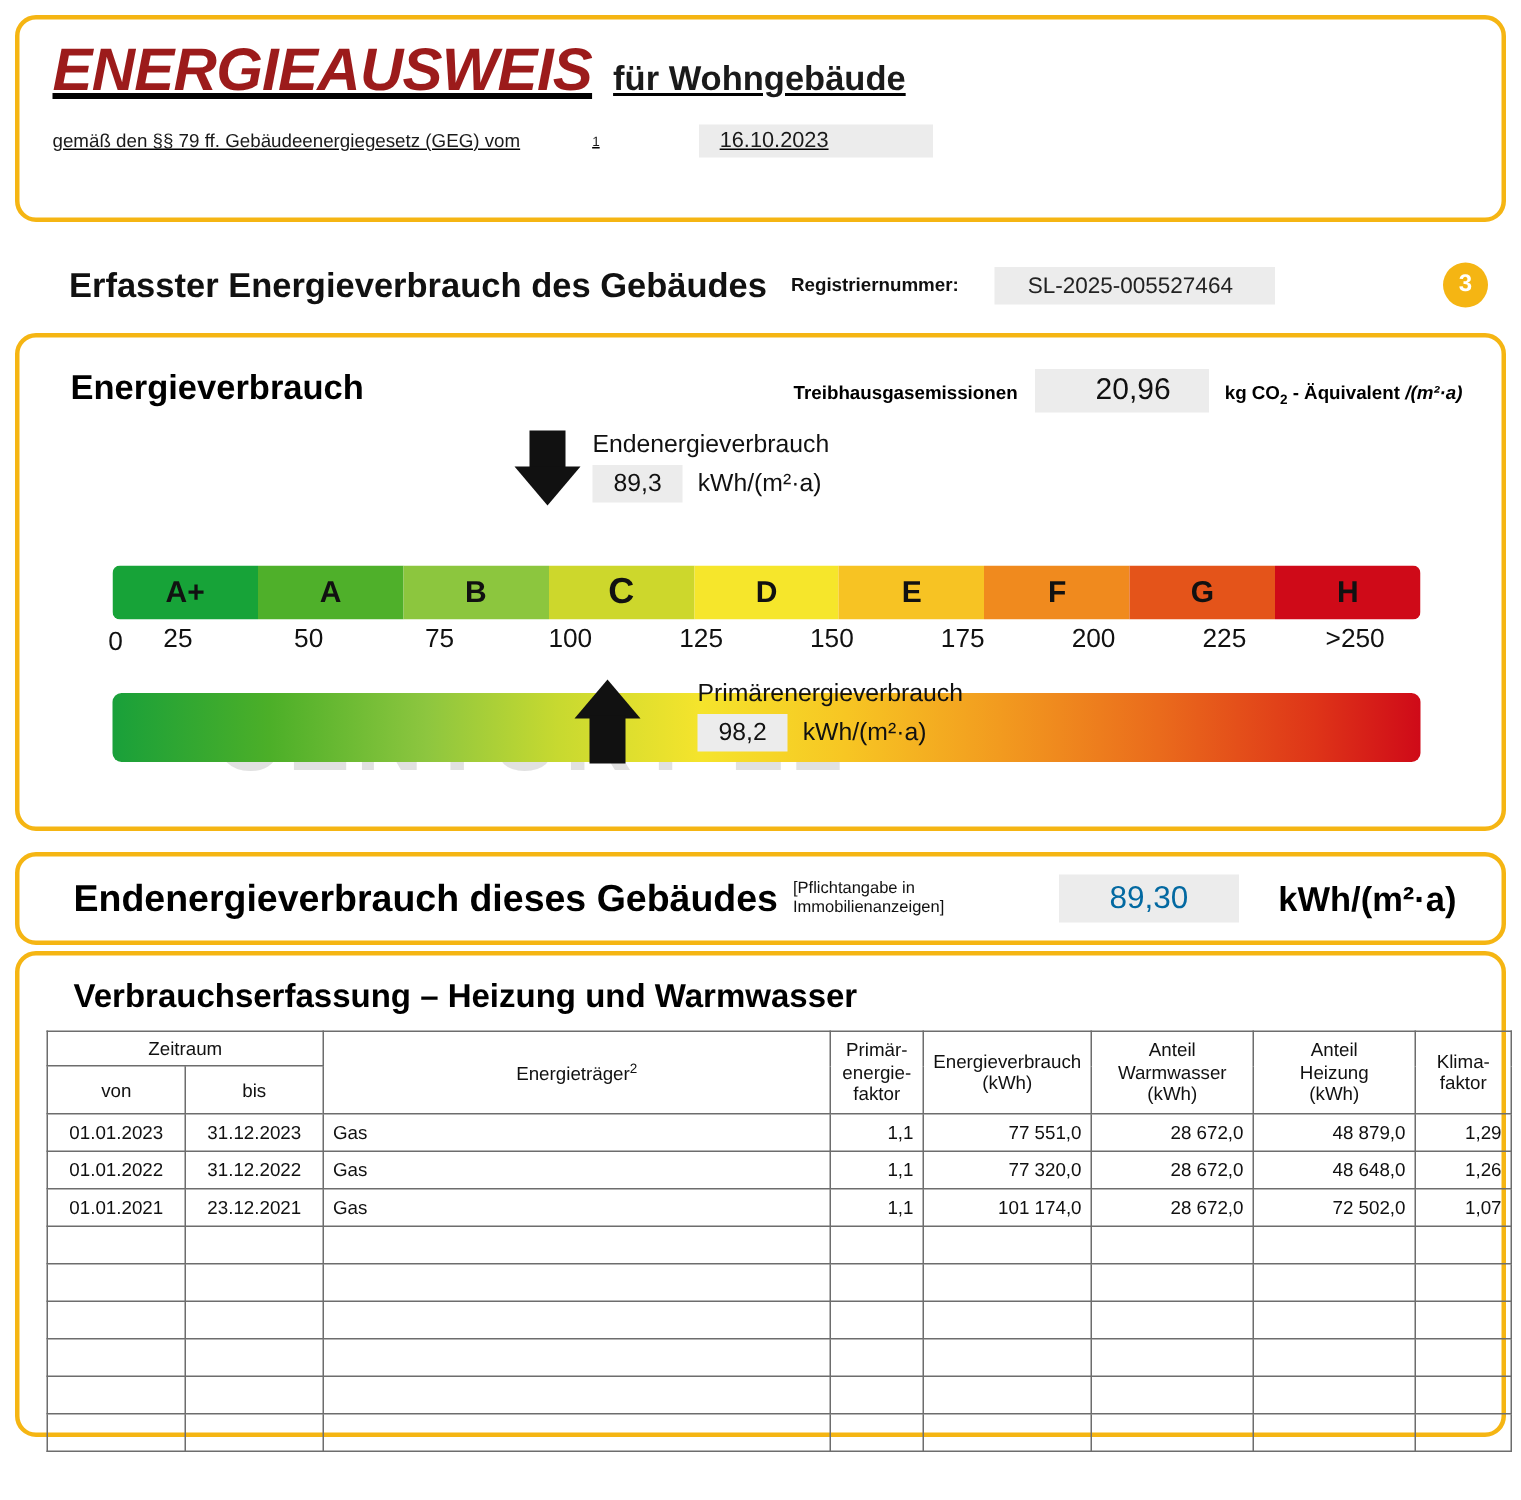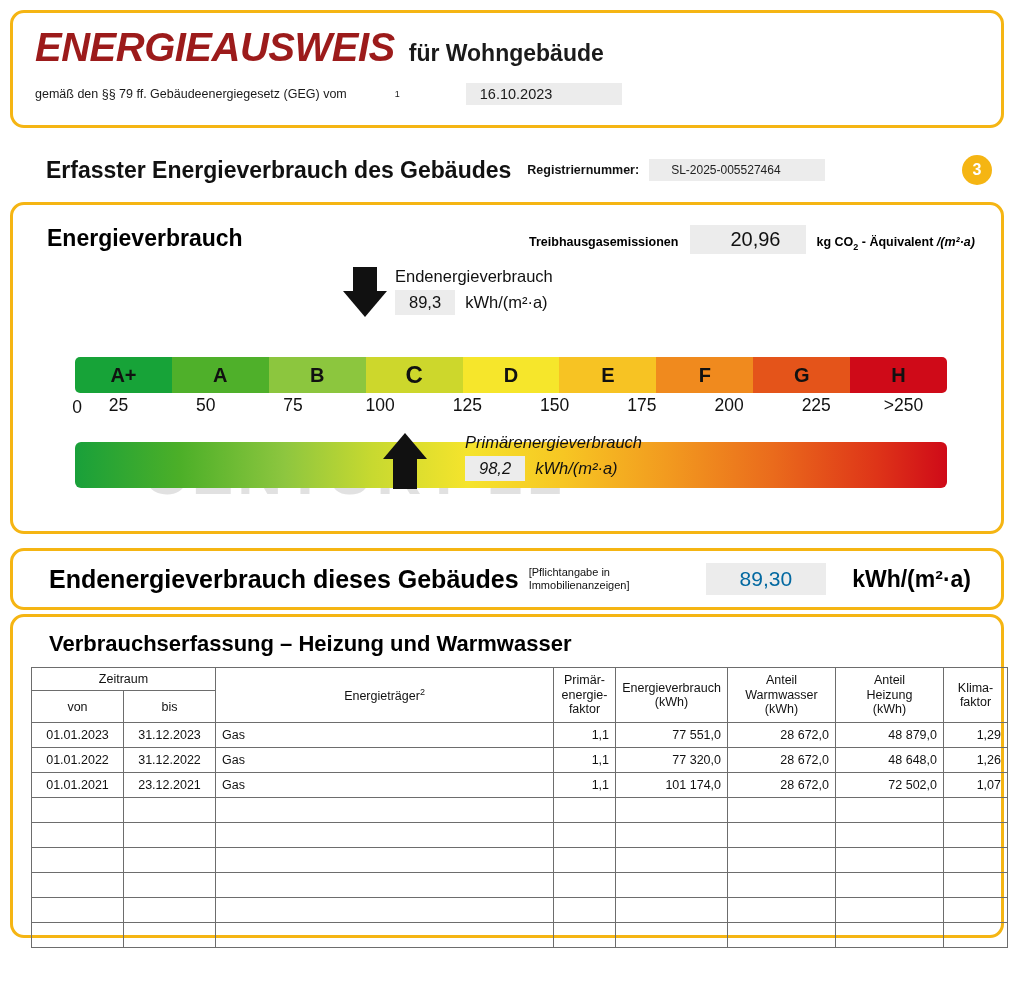--- a/index.html
+++ b/index.html
@@ -28,22 +28,23 @@
     border: 3px solid #f5b513;
     border-radius: 14px;
     background: #fff;
     box-sizing: border-box;
     position: relative;
   }
 
   
   .header {
     margin: 10px 0 0 0;
-    height: 118px;
+    height: 138px;
     padding: 14px 22px 0 22px;
+    text-decoration: underline;
   }
   .title-row {
     display: flex;
     align-items: baseline;
   }
   .title-main {
     font-size: 40px;
     font-weight: bold;
     font-style: italic;
     color: #9c1b1b;
@@ -93,23 +94,23 @@
     margin: 0;
     color: #111;
   }
   .reg-label {
     font-size: 12.5px;
     font-weight: bold;
     margin-left: 16px;
     color: #111;
   }
   .reg-value {
-    margin-left: 10px;
-    padding: 4px 44px 4px 22px;
-    font-size: 12px;
+    margin-left: 24px;
+    padding: 4px 28px 4px 22px;
+    font-size: 15px;
     color: #222;
   }
   .page-badge {
     position: absolute;
     right: 22px;
     width: 30px;
     height: 30px;
     border-radius: 50%;
     background: #f5b513;
     color: #fff;
@@ -205,21 +206,20 @@
     margin-left: 10px;
     color: #111;
   }
 
   .marker-bottom {
     position: absolute;
     left: 370px;
     top: 228px;
     display: flex;
     align-items: flex-start;
-    font-style: italic;
   }
   .arrow-up {
     width: 44px; height: 56px;
     position: relative;
   }
   .arrow-up .head {
     position: absolute;
     left: 0; top: 0;
     width: 0; height: 0;
     border-left: 22px solid transparent;

